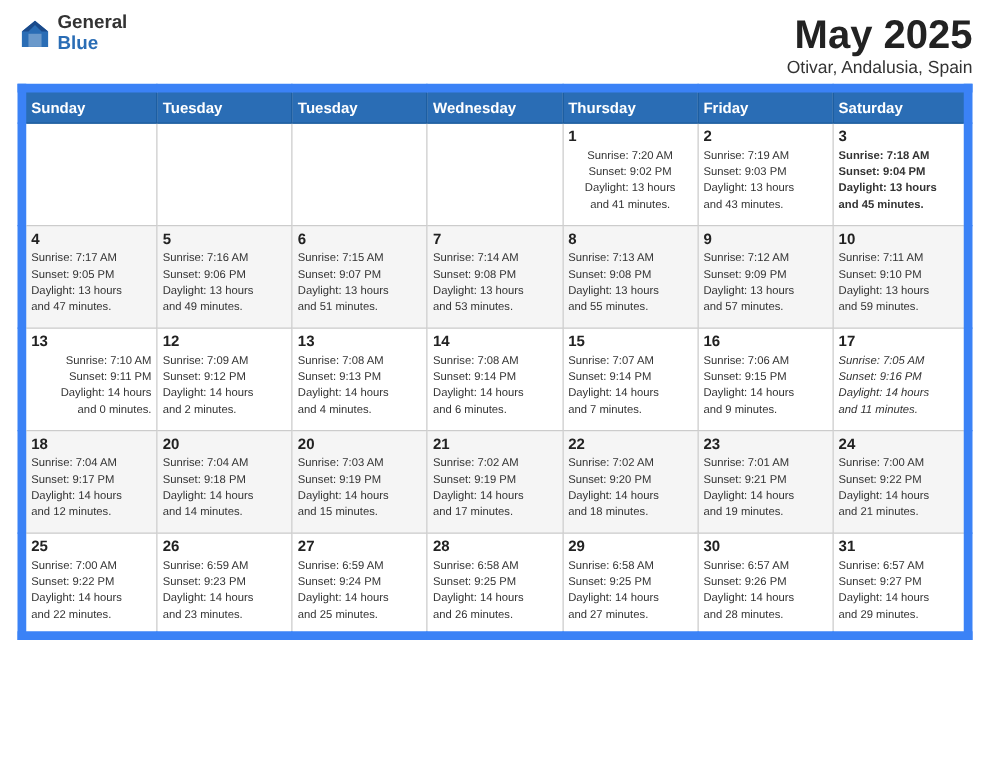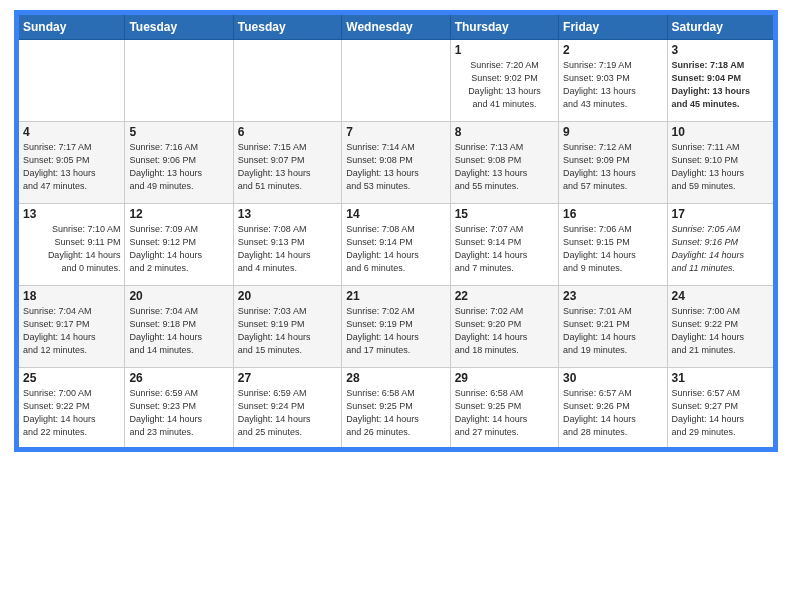--- a/index.html
+++ b/index.html
@@ -54,21 +54,21 @@
       color: #222;
       line-height: 1.1;
     }
     .title-location {
       font-size: 14px;
       color: #333;
     }
     .calendar {
       width: 100%;
       border-collapse: collapse;
-      border: 5px solid #3b82f6;
+      border: 7px solid #3b82f6;
     }
     .calendar th {
       background: #2a6db5;
       color: #fff;
       font-size: 12px;
       font-weight: bold;
       padding: 5px 4px;
       text-align: left;
       border: 1px solid #1a5a9a;
     }
@@ -98,20 +98,37 @@
       color: #333;
     }
     .empty-cell {
       background: #fff !important;
     }
   </style>
 </head>
 <body>
 
 <div class="page">
+  <div class="header">
+    <div class="logo">
+      <svg class="logo-icon" viewBox="0 0 32 32">
+        <polygon points="16,4 28,14 28,28 4,28 4,14" fill="#2a6db5"></polygon>
+        <polygon points="16,4 28,14 22,14 16,8 10,14 4,14" fill="#1a4a8a"></polygon>
+        <rect x="10" y="16" width="12" height="12" fill="#fff" opacity="0.3"></rect>
+      </svg>
+      <div class="logo-text">
+        <span class="logo-general">General</span>
+        <span class="logo-blue">Blue</span>
+      </div>
+    </div>
+    <div class="title-block">
+      <div class="title-month">May 2025</div>
+      <div class="title-location">Otivar, Andalusia, Spain</div>
+    </div>
+  </div>
 
   <table class="calendar">
     <thead>
       <tr>
         <th>Sunday</th>
         <th>Tuesday</th>
         <th>Tuesday</th>
         <th>Wednesday</th>
         <th>Thursday</th>
         <th>Friday</th>

